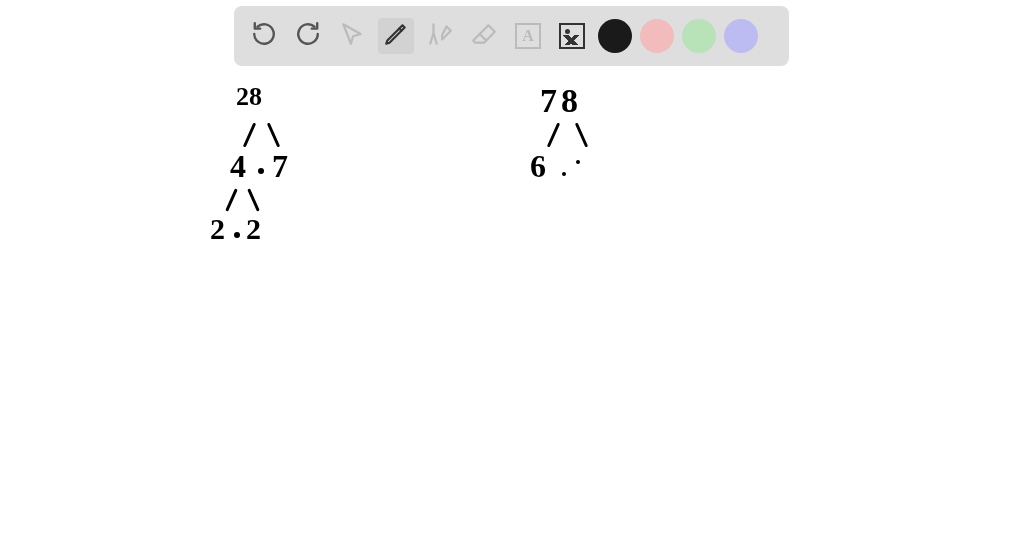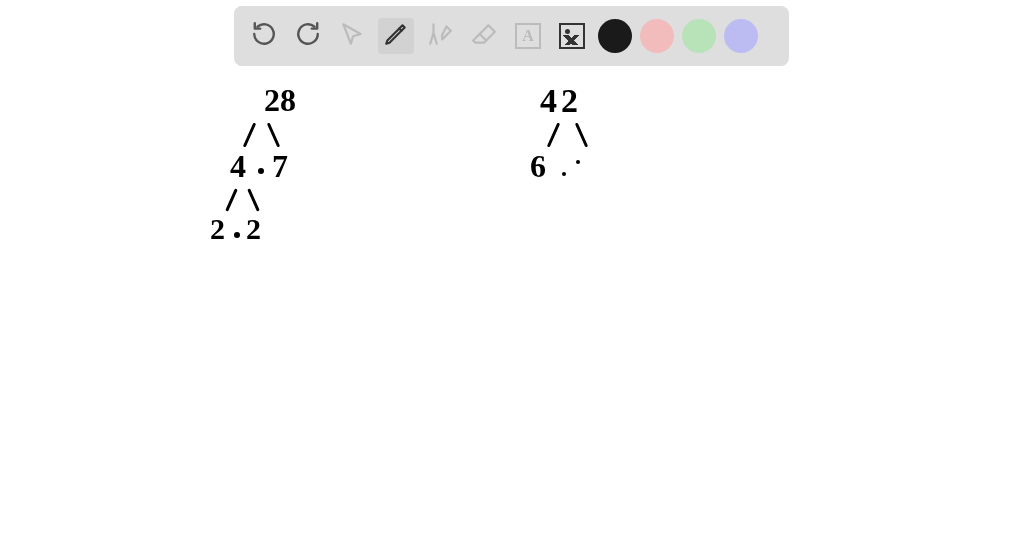--- a/index.html
+++ b/index.html
@@ -159,33 +159,33 @@
       <span class="image-tool-box"></span>
     </div>
     <div class="color-swatch" style="background:#1a1a1a"></div>
     <div class="color-swatch" style="background:#f2bcbc"></div>
     <div class="color-swatch" style="background:#b8e2b8"></div>
     <div class="color-swatch" style="background:#bcbcf2"></div>
   </div>
 
   <div class="handwriting">
 
-    <div class="hw-text" style="left:236px; top:82px; font-size:32px;margin-left:28px;">28</div>
+    <div class="hw-text" style="left:236px; top:82px; font-size:26px;">28</div>
     <div class="hw-line" style="left:248px; top:122px; height:26px; transform:rotate(24deg);"></div>
     <div class="hw-line" style="left:272px; top:122px; height:26px; transform:rotate(-24deg);"></div>
     <div class="hw-text" style="left:230px; top:148px; font-size:32px;">4</div>
     <div class="hw-dot" style="left:258px; top:168px;"></div>
     <div class="hw-text" style="left:272px; top:148px; font-size:32px;">7</div>
     <div class="hw-line" style="left:230px; top:188px; height:24px; transform:rotate(24deg);"></div>
     <div class="hw-line" style="left:252px; top:188px; height:24px; transform:rotate(-24deg);"></div>
     <div class="hw-text" style="left:210px; top:212px; font-size:30px;">2</div>
     <div class="hw-dot" style="left:234px; top:232px;"></div>
     <div class="hw-text" style="left:246px; top:212px; font-size:30px;">2</div>
 
-    <div class="hw-text" style="left:540px; top:82px; font-size:34px; letter-spacing:4px;">42</div>
+    <div class="hw-text" style="left:540px; top:82px; font-size:34px; letter-spacing:4px;">78</div>
     <div class="hw-line" style="left:552px; top:122px; height:26px; transform:rotate(24deg);"></div>
     <div class="hw-line" style="left:580px; top:122px; height:26px; transform:rotate(-24deg);"></div>
     <div class="hw-text" style="left:530px; top:148px; font-size:32px;">6</div>
     <div class="hw-dot" style="left:562px; top:172px; width:4px;height:4px;"></div>
     <div class="hw-dot" style="left:576px; top:160px; width:4px;height:4px;"></div>
   </div>
 
 </div>
 </div>
 

